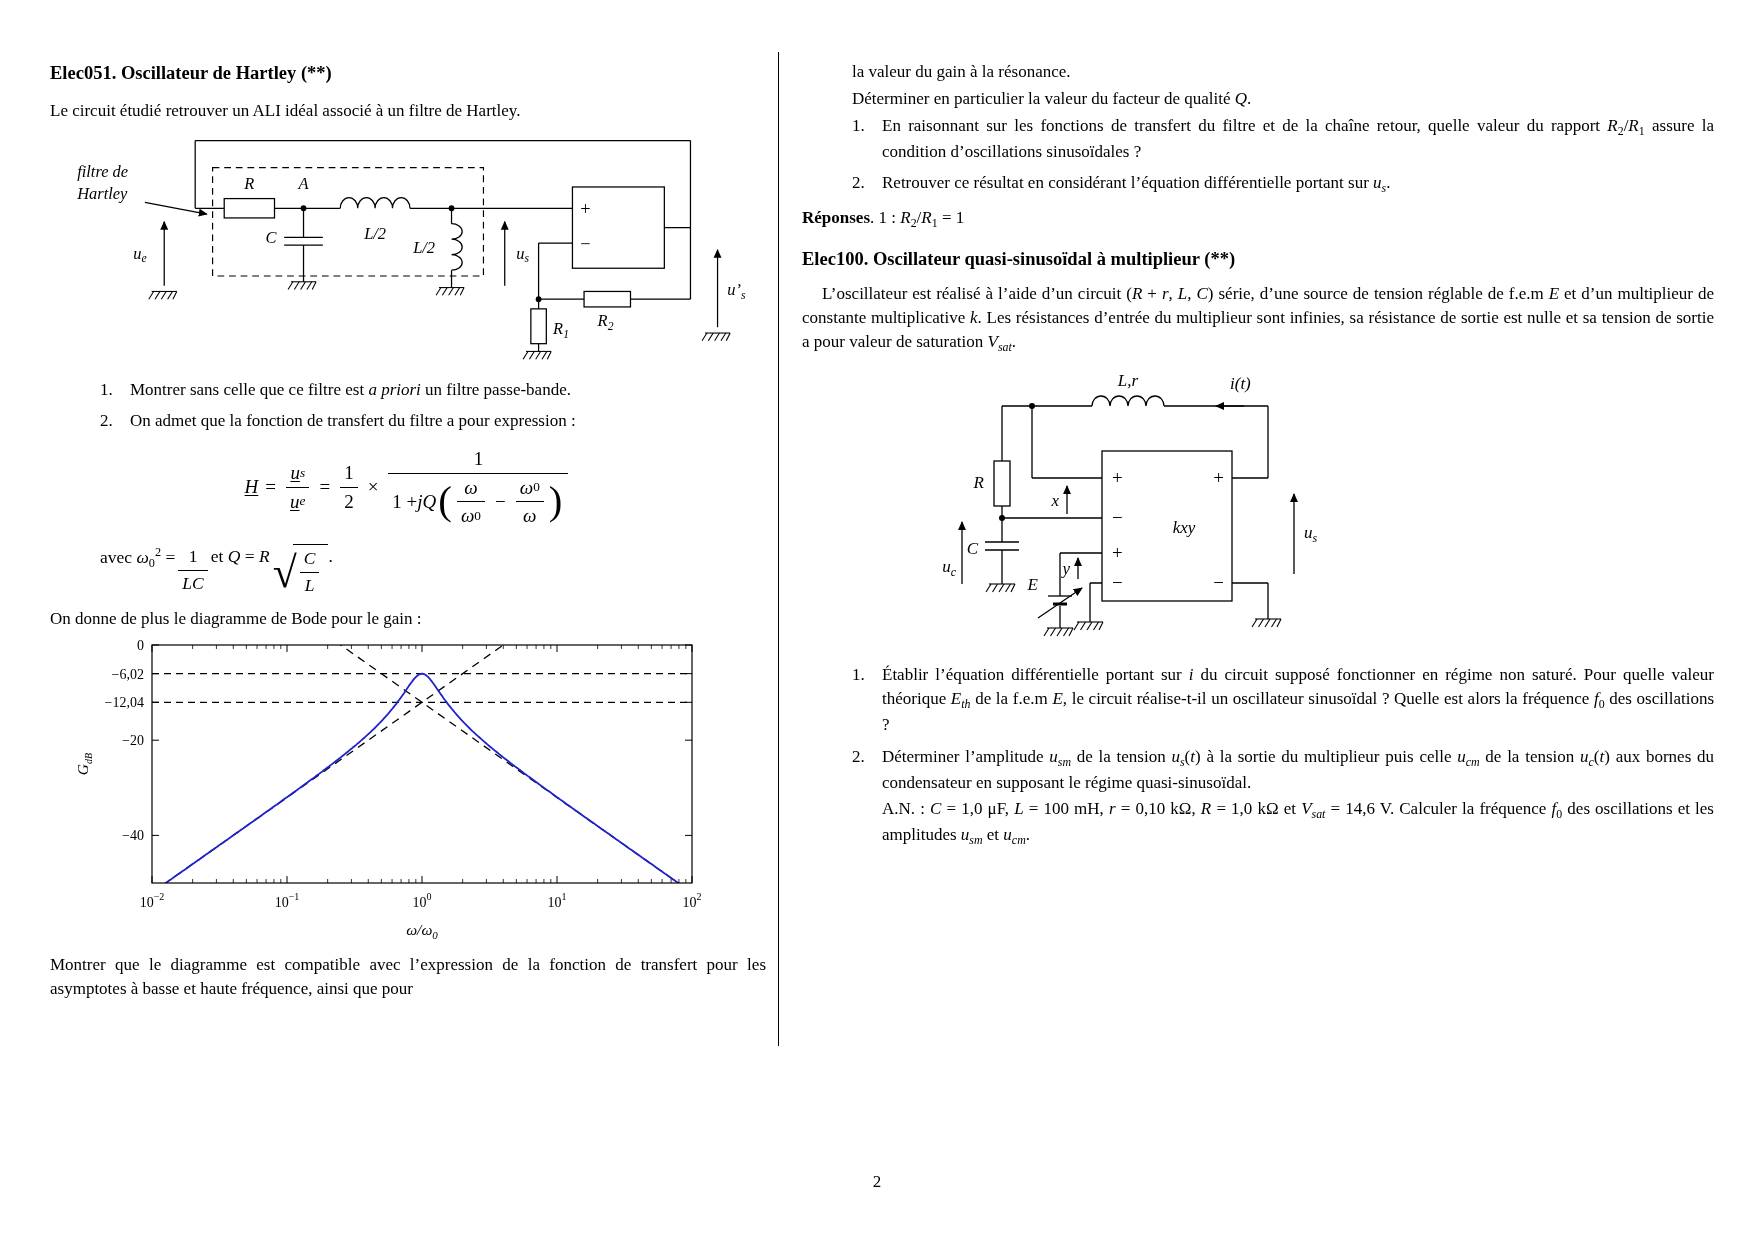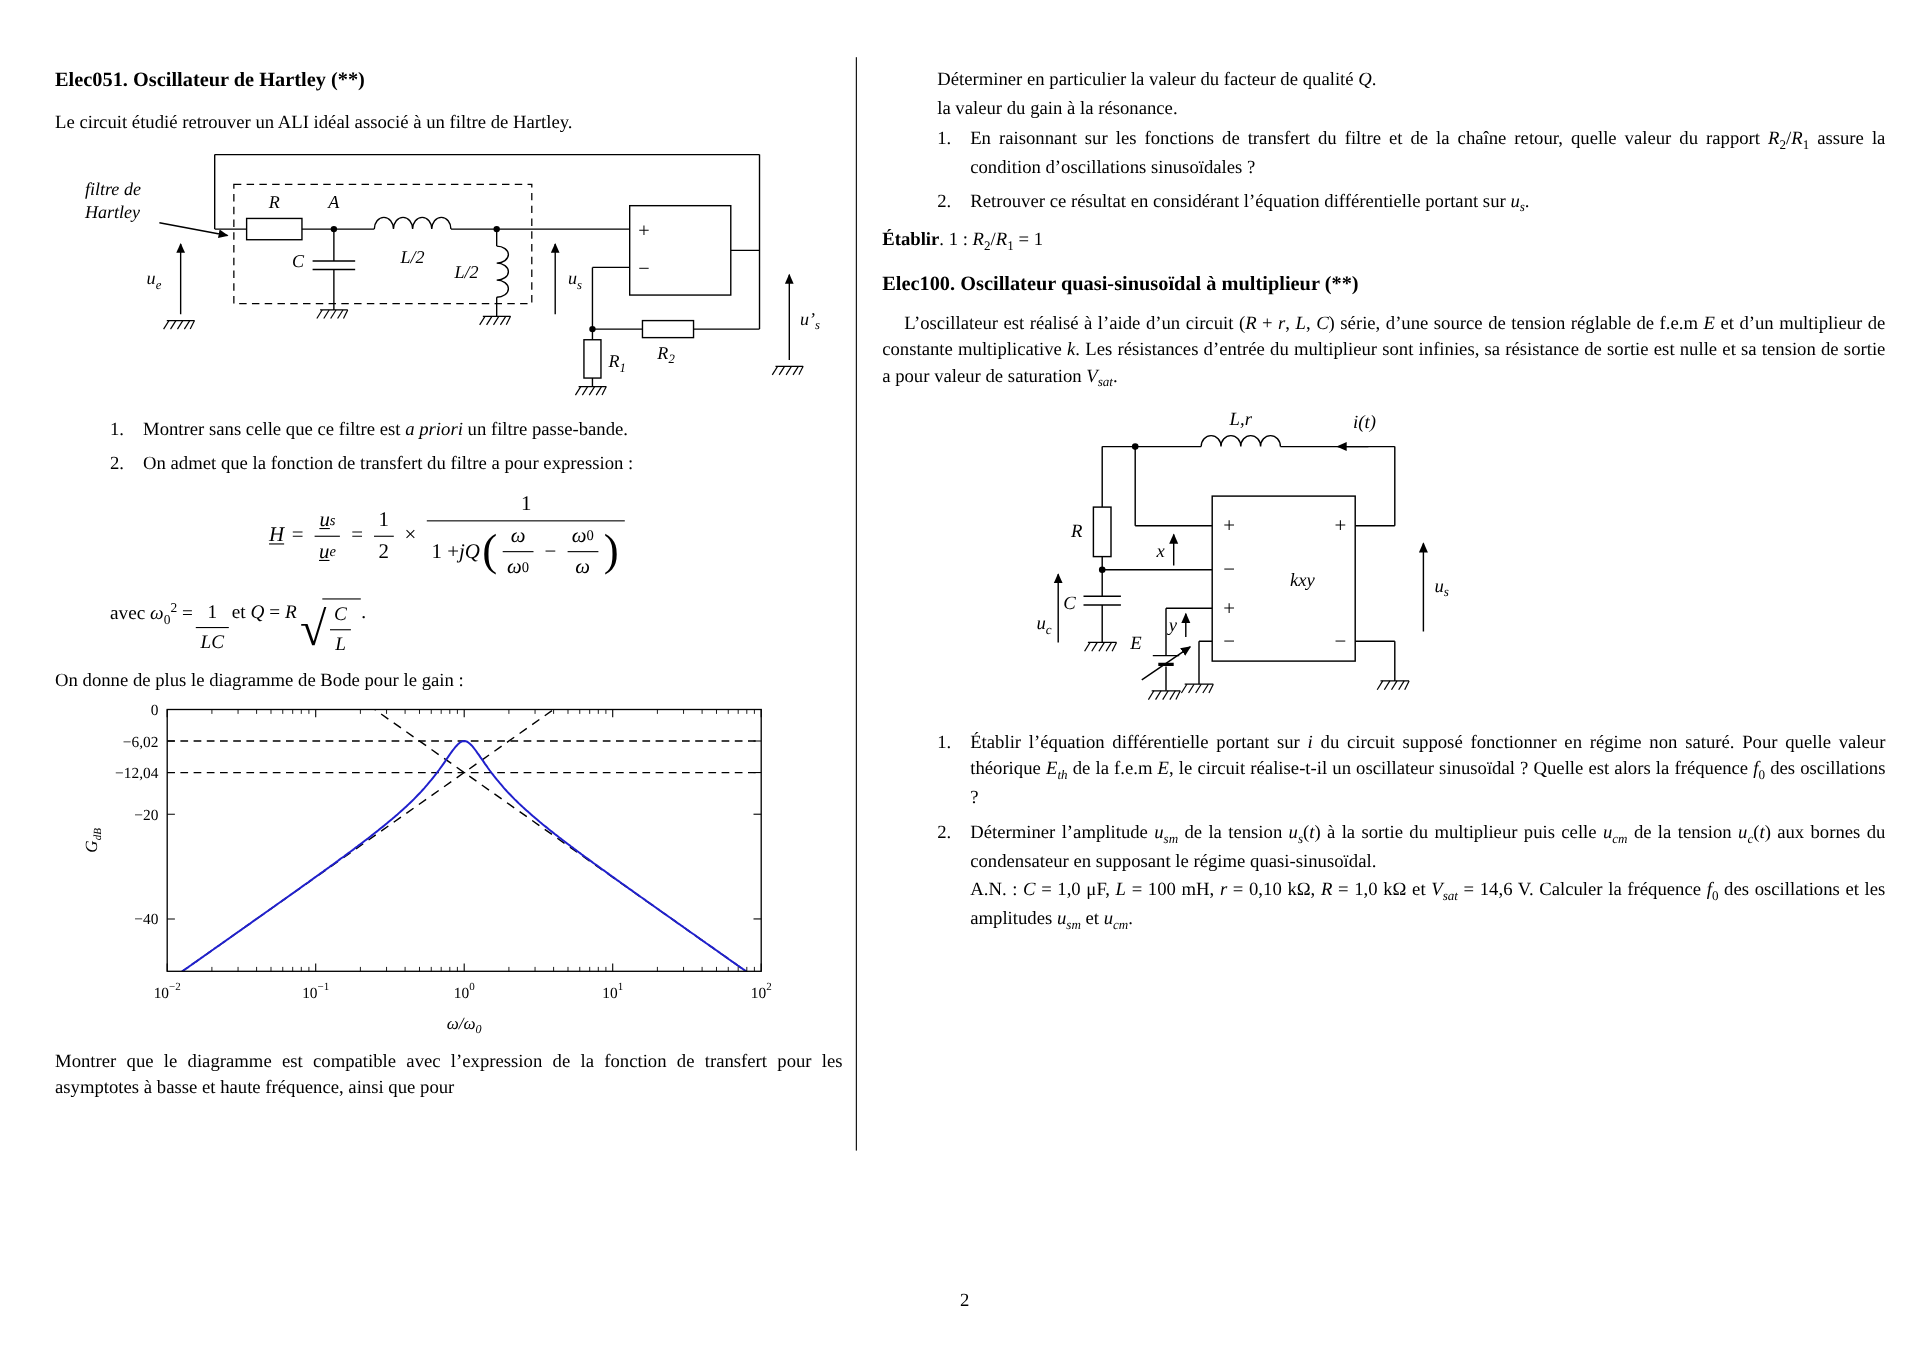--- a/index.html
+++ b/index.html
@@ -331,36 +331,36 @@
           <text x="24" y="129" text-anchor="middle" class="axlbl" transform="rotate(-90 24 129)"><tspan>G</tspan><tspan dy="4" font-size="10">dB</tspan></text>
         </svg>
     </div>
 
     <p class="outro">Montrer que le diagramme est compatible avec l’expression de la fonction de transfert pour les asymptotes à basse et haute fréquence, ainsi que pour</p>
   </div>
 
   <div class="col col-right">
 
     <div class="cont">
+      <div>la valeur du gain à la résonance.</div>
       <div><span class="seg">Déterminer en particulier la valeur du facteur de qualité </span><span class="seg i">Q</span><span class="seg">.</span></div>
-      <div>la valeur du gain à la résonance.</div>
     </div>
 
 
     <div class="li">
       <span class="num">1.</span>
       <span class="body"><span class="seg">En raisonnant sur les fonctions de transfert du filtre et de la chaîne retour, quelle valeur du rapport </span><span class="seg i">R</span><span class="seg sub">2</span><span class="seg">/</span><span class="seg i">R</span><span class="seg sub">1</span><span class="seg"> assure la condition d’oscillations sinusoïdales ?</span></span>
     </div>
     <div class="li">
       <span class="num">2.</span>
       <span class="body"><span class="seg">Retrouver ce résultat en considérant l’équation différentielle portant sur </span><span class="seg i">u</span><span class="seg i sub">s</span><span class="seg">.</span></span>
     </div>
 
 
-    <p class="repline"><span class="bold">Établir</span><span><span class="seg">. 1 : </span><span class="seg i">R</span><span class="seg sub">2</span><span class="seg">/</span><span class="seg i">R</span><span class="seg sub">1</span><span class="seg"> = 1</span></span></p>
+    <p class="repline"><span class="bold">Réponses</span><span><span class="seg">. 1 : </span><span class="seg i">R</span><span class="seg sub">2</span><span class="seg">/</span><span class="seg i">R</span><span class="seg sub">1</span><span class="seg"> = 1</span></span></p>
 
     <h2 class="ex-title" style="margin-top:14px;margin-bottom:10px">Elec100. Oscillateur quasi-sinusoïdal à multiplieur (**)</h2>
 
     <p class="p-indent"><span class="seg">L’oscillateur est réalisé à l’aide d’un circuit (</span><span class="seg i">R</span><span class="seg"> + </span><span class="seg i">r</span><span class="seg">, </span><span class="seg i">L</span><span class="seg">, </span><span class="seg i">C</span><span class="seg">) série, d’une source de tension réglable de f.e.m </span><span class="seg i">E</span><span class="seg"> et d’un multiplieur de constante multiplicative </span><span class="seg i">k</span><span class="seg">. Les résistances d’entrée du multiplieur sont infinies, sa résistance de sortie est nulle et sa tension de sortie a pour valeur de saturation </span><span class="seg i">V</span><span class="seg i sub">sat</span><span class="seg">.</span></p>
 
     <div class="figure" style="margin:10px 0 10px 130px">
       <svg class="circuit" width="430" height="280" viewBox="0 0 430 280">
 
         <path class="wire" d="M70,40 H160 M232,40 H336 M336,40 V112 M300,112 H336
              M70,40 V95 M70,140 V152 M70,152 H170 M70,152 V176 M70,184 V218

